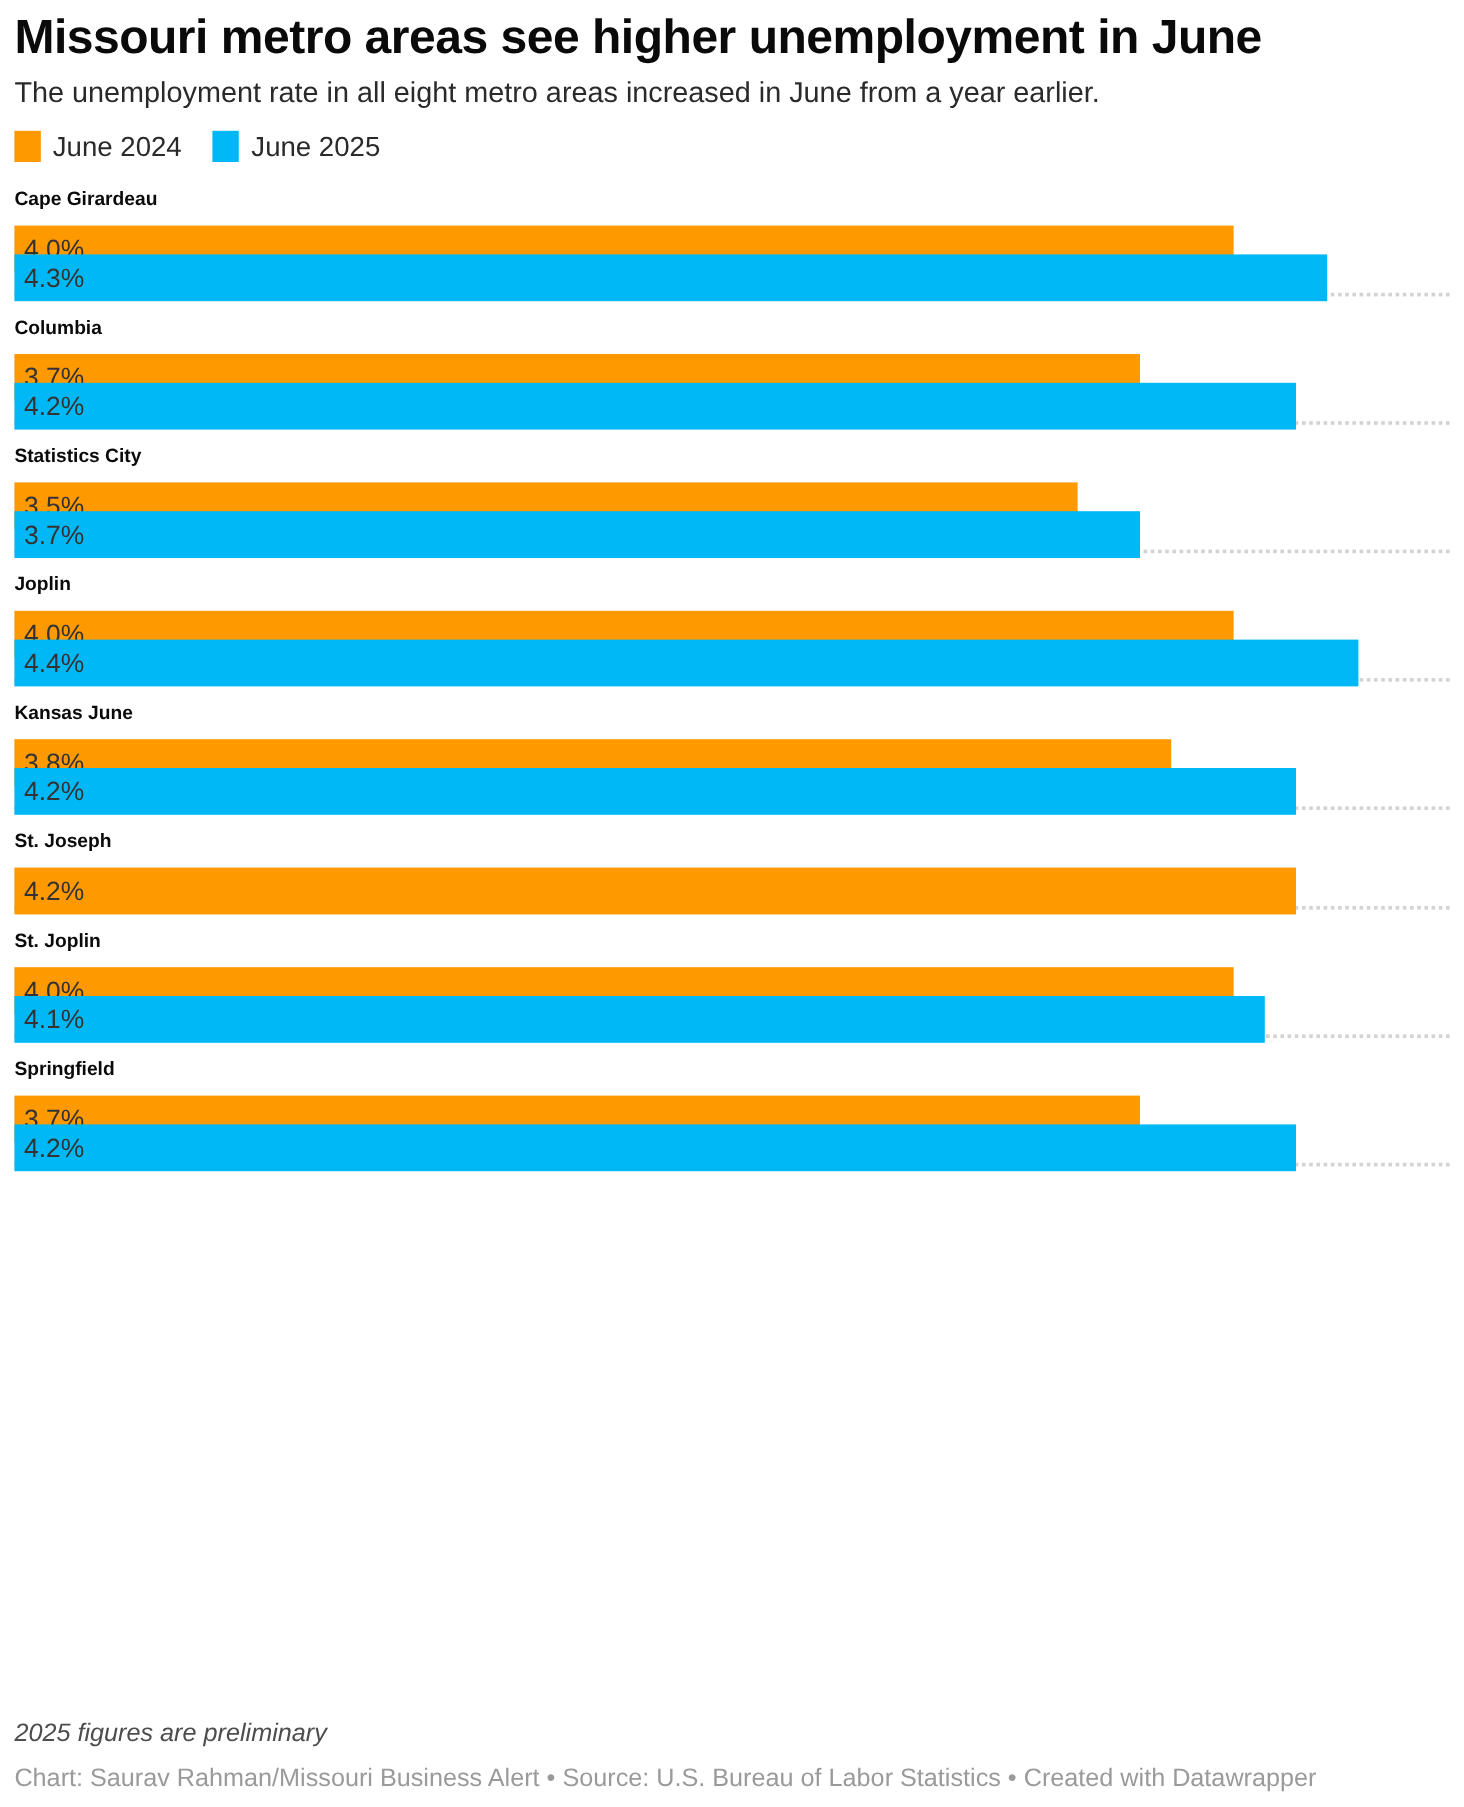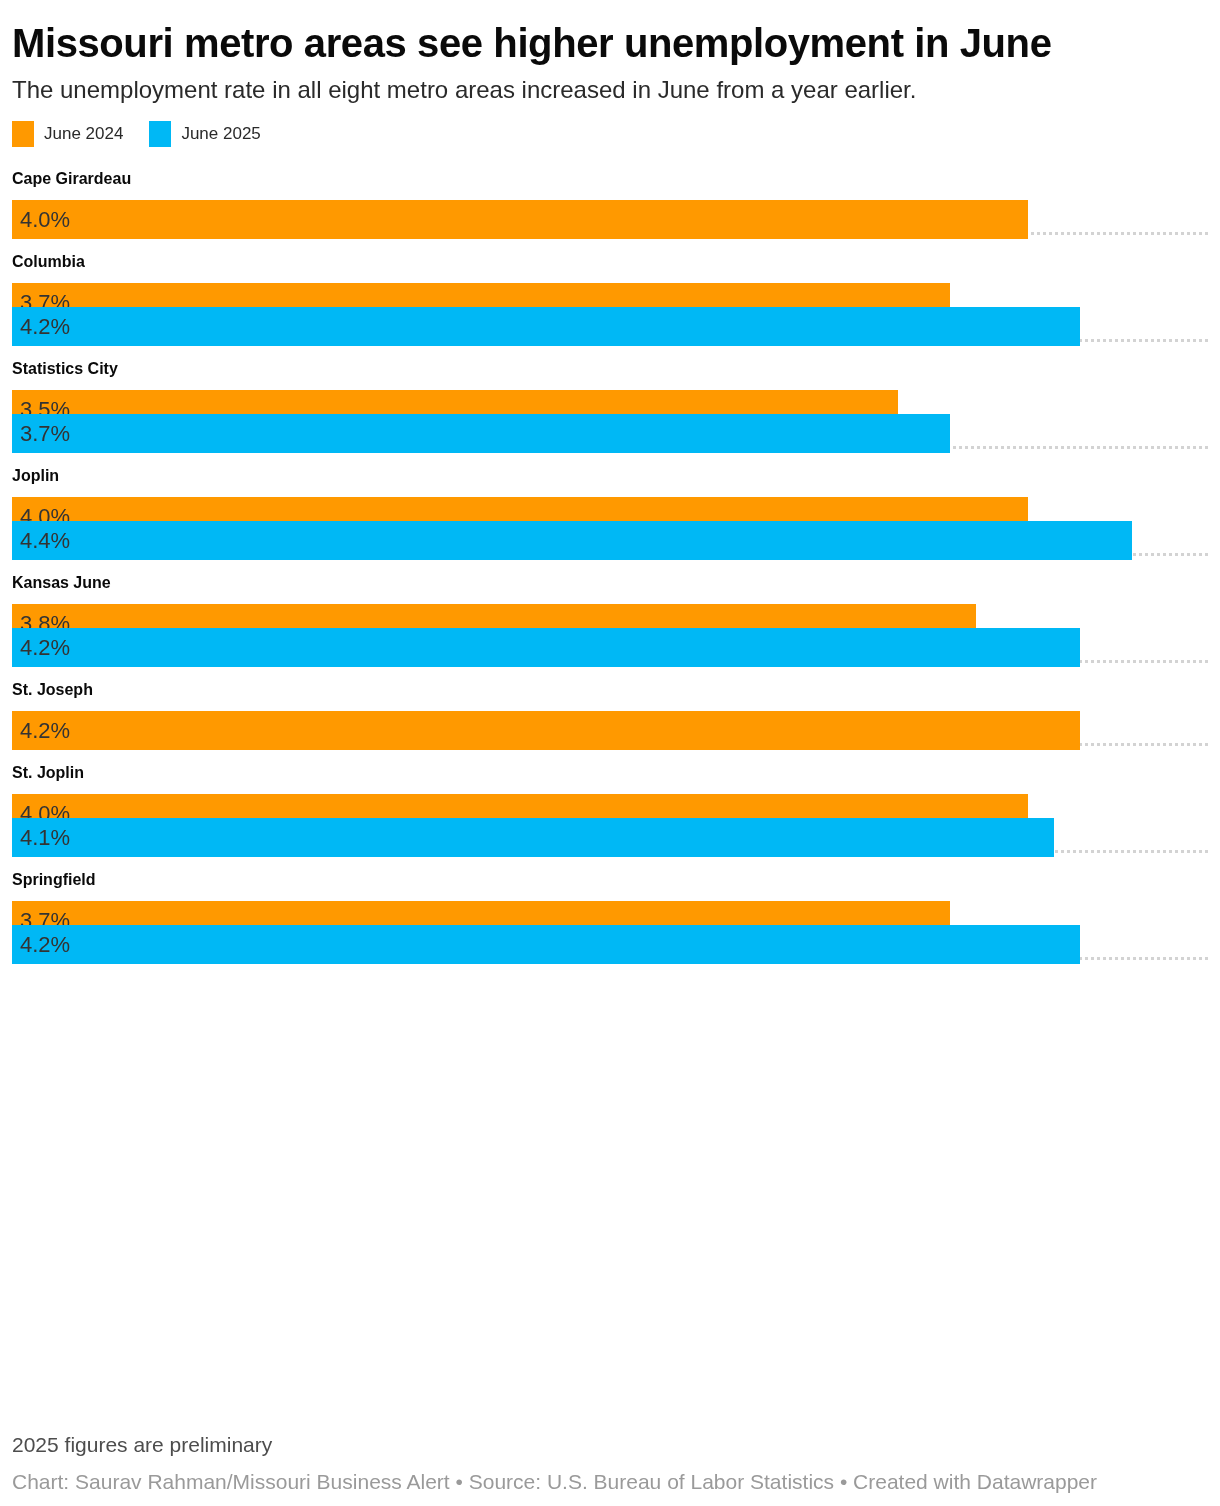--- a/index.html
+++ b/index.html
@@ -14,21 +14,21 @@
     font-family: "Liberation Sans", "DejaVu Sans", sans-serif;
     color: #1a1a1a;
     overflow: hidden;
     position: relative;
   }
   .chart-root {
     position: relative;
     width: 1220px;
     height: 1506px;
     box-sizing: border-box;
-    padding: 12px 12px;
+    padding: 0 12px;
   }
 
   
   .chart-title {
     margin: 0;
     padding-top: 6px;
     font-size: 40px;
     line-height: 50px;
     font-weight: bold;
     letter-spacing: -0.4px;
@@ -58,21 +58,21 @@
     align-items: center;
     gap: 10px;
   }
   .legend-swatch {
     width: 22px;
     height: 26px;
     display: block;
     flex: 0 0 auto;
   }
   .legend-label {
-    font-size: 17px;
+    font-size: 23px;
     line-height: 26px;
     color: #2a2a2a;
     white-space: nowrap;
   }
 
   
   .groups {
     margin-top: 18px;
   }
   .bar-group {
@@ -119,20 +119,21 @@
   
   .footer {
     position: absolute;
     left: 12px;
     right: 12px;
     bottom: 10px;
   }
   .footer-note {
     font-size: 21px;
     line-height: 30px;
+    font-style: italic;
     color: #4d4d4d;
     white-space: nowrap;
   }
   .footer-credit {
     margin-top: 8px;
     font-size: 21px;
     line-height: 28px;
     color: #9a9a9a;
     white-space: nowrap;
   }
@@ -157,20 +158,24 @@
     </div>
   </div>
 
   <div class="groups" id="groups">
       <div class="bar-group">
         <div class="group-label">Cape Girardeau</div>
         <div class="bar-row">
           <div class="bar" style="background: rgb(255, 153, 0); width: 1016px;"></div>
           <span class="bar-value">4.0%</span>
         </div>
+        <div class="bar-row">
+          <div class="bar" style="background: rgb(0, 184, 245); width: 1094px;"></div>
+          <span class="bar-value">4.3%</span>
+        </div>
         <div class="group-divider"></div>
       </div>
       <div class="bar-group">
         <div class="group-label">Columbia</div>
         <div class="bar-row">
           <div class="bar" style="background: rgb(255, 153, 0); width: 938px;"></div>
           <span class="bar-value">3.7%</span>
         </div>
         <div class="bar-row">
           <div class="bar" style="background: rgb(0, 184, 245); width: 1068px;"></div>

